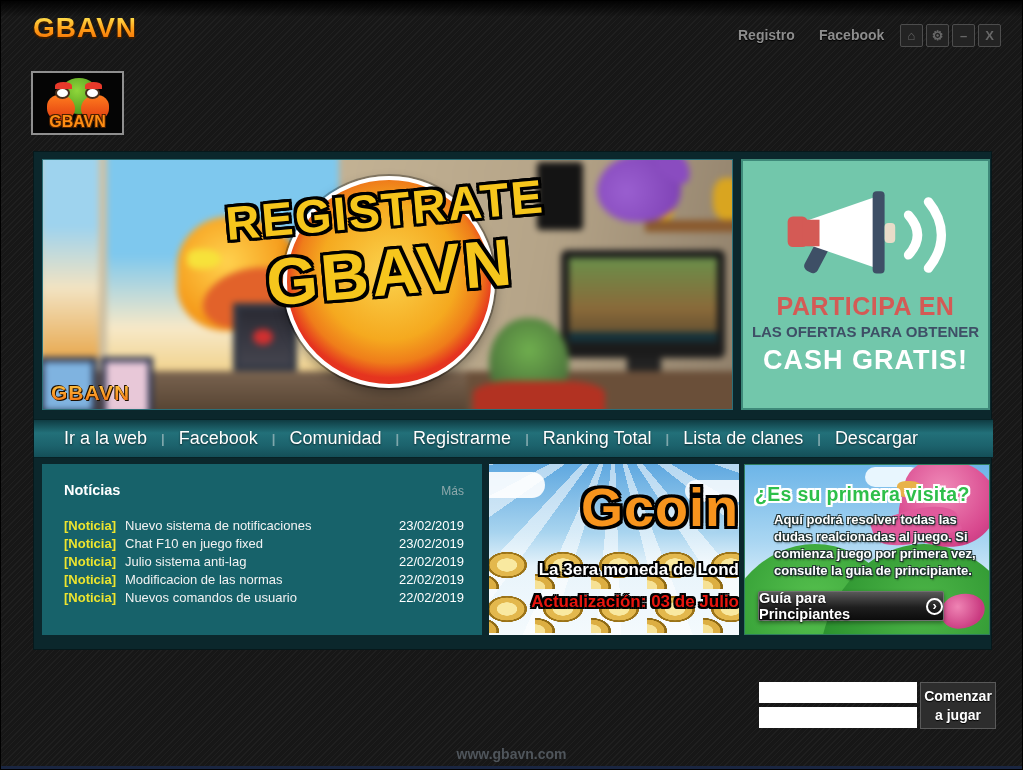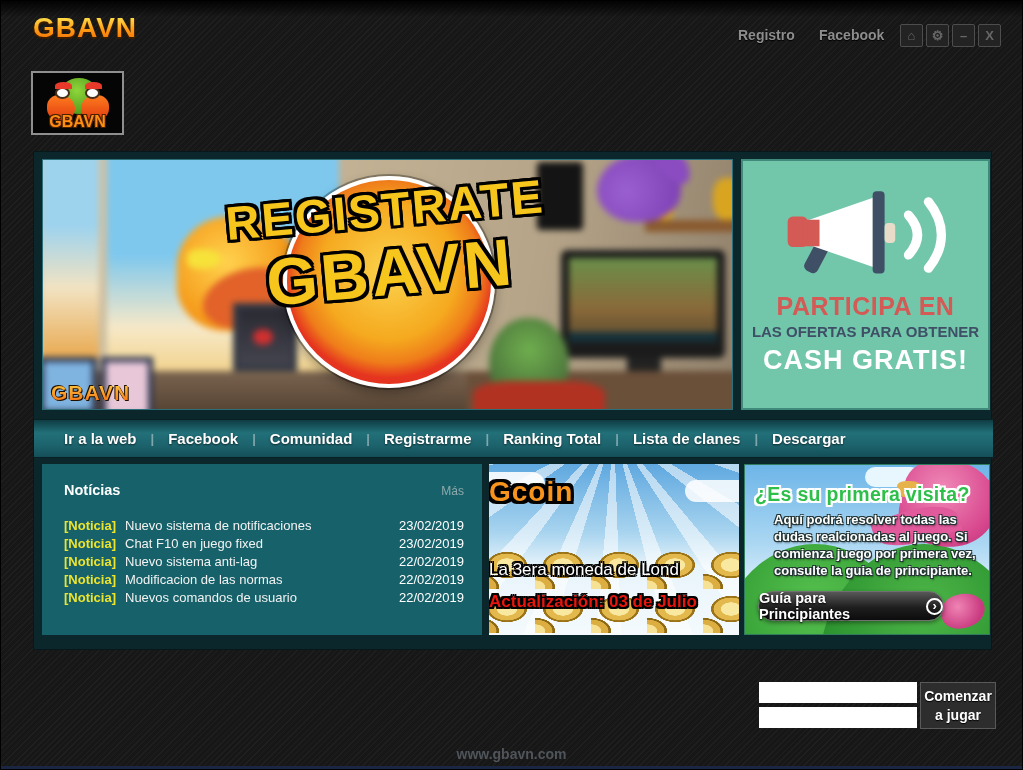--- a/index.html
+++ b/index.html
@@ -94,21 +94,21 @@
   .promo{left:707px;top:7px;width:249px;height:251px;background:#72c7ab;border:2px solid #3f8a7a;cursor:pointer;text-align:center;}
   .promoSvg{position:absolute;left:38px;top:26px;}
   .p1{position:absolute;left:0;top:131px;width:100%;font-size:25px;font-weight:bold;color:#d45a55;letter-spacing:0.5px;}
   .p2{position:absolute;left:0;top:162px;width:100%;font-size:15px;font-weight:bold;color:#3e4f66;}
   .p3{position:absolute;left:0;top:184px;width:100%;font-size:27px;font-weight:bold;color:#ffffff;letter-spacing:1px;}
 
   
   .nav{left:0;top:267px;width:959px;height:39px;display:flex;align-items:center;padding-left:30px;
     background:linear-gradient(#0f3c43 0%,#227079 35%,#1c626c 70%,#144f58 100%);
     border-top:1px solid #072125;border-bottom:1px solid #072125;}
-  .navItem{color:#fff;font-size:15px;font-weight:bold;cursor:pointer;text-shadow:0 1px 2px rgba(0,0,0,0.6);}
+  .navItem{color:#fff;font-size:18px;font-weight:normal;cursor:pointer;text-shadow:0 1px 2px rgba(0,0,0,0.6);}
   .navSep{color:#7fa7ac;font-size:13px;font-weight:bold;margin:0 14px;}
 
   
   .news{left:8px;top:312px;width:440px;height:171px;background:#17626a;padding-left:12px;}
   .newsTitle{position:absolute;left:22px;top:18px;font-size:14.5px;font-weight:bold;color:#fff;}
   .newsMore{position:absolute;right:18px;top:20px;font-size:12px;color:#8fa9ac;cursor:pointer;}
   .newsList{position:absolute;left:0;top:52px;width:100%;}
   .newsRow{display:flex;align-items:center;padding:0 18px 0 22px;height:18px;cursor:pointer;}
   .newsTag{color:#ede42e;font-size:13px;font-weight:bold;margin-right:9px;white-space:nowrap;}
   .newsText{color:#f2f2f2;font-size:13px;flex:1;white-space:nowrap;overflow:hidden;}
@@ -119,25 +119,25 @@
     background:linear-gradient(#5fa8e0 0%,#a8d4ef 40%,#e8f4fb 60%,#f4fafd 100%);}
   .rays{position:absolute;inset:0;
     background:repeating-conic-gradient(from -50deg at 50% -20%,rgba(255,255,255,0.55) 0 7deg,rgba(255,255,255,0) 7deg 19deg);}
   .cloudA{position:absolute;left:-14px;top:8px;width:70px;height:26px;border-radius:20px;background:#fff;opacity:.9;}
   .cloudB{position:absolute;right:-10px;top:16px;width:64px;height:22px;border-radius:20px;background:#fff;opacity:.85;}
   .coins{position:absolute;left:-10px;right:-10px;bottom:-8px;height:98px;
     background-image:
       radial-gradient(ellipse 26px 17px at 28px 20px,#f9e9a0 0 38%,#e3b84d 40% 66%,#9c7418 68% 76%,rgba(0,0,0,0) 78%),
       radial-gradient(ellipse 26px 17px at 0px 42px,#f6e194 0 38%,#dcae42 40% 66%,#8f6a14 68% 76%,rgba(0,0,0,0) 78%);
     background-size:56px 44px;}
-  .gTitle{position:absolute;left:0;top:12px;width:100%;text-align:left;font-size:28px;font-weight:bold;color:#f7941d;letter-spacing:1px;
+  .gTitle{position:absolute;left:0;top:12px;width:100%;text-align:right;font-size:54px;font-weight:bold;color:#f7941d;letter-spacing:1px;
     text-shadow:-3px -3px 0 #000,3px -3px 0 #000,-3px 3px 0 #000,3px 3px 0 #000,-3px 0 0 #000,3px 0 0 #000,0 -3px 0 #000,0 3px 0 #000,0 0 6px rgba(255,255,255,0.8);}
-  .gSub{position:absolute;left:0;top:96px;width:100%;text-align:left;font-size:17px;font-weight:normal;color:#fff;
+  .gSub{position:absolute;left:0;top:96px;width:100%;text-align:right;font-size:17px;font-weight:bold;color:#fff;
     text-shadow:-2px -2px 0 #000,2px -2px 0 #000,-2px 2px 0 #000,2px 2px 0 #000,-2px 0 0 #000,2px 0 0 #000,0 -2px 0 #000,0 2px 0 #000;}
-  .gUpd{position:absolute;left:0;top:128px;width:100%;text-align:left;font-size:17px;font-weight:bold;color:#e8150d;
+  .gUpd{position:absolute;left:0;top:128px;width:100%;text-align:right;font-size:17px;font-weight:bold;color:#e8150d;
     text-shadow:-2px -2px 0 #000,2px -2px 0 #000,-2px 2px 0 #000,2px 2px 0 #000,-2px 0 0 #000,2px 0 0 #000,0 -2px 0 #000,0 2px 0 #000;}
 
   
   .guide{left:710px;top:312px;width:246px;height:171px;overflow:hidden;
     background:linear-gradient(#6db5e8 0%,#a9d6f2 45%,#dff0fb 75%,#eef8fd 100%);border:1px solid #2f7d5e;}
   .hillL{position:absolute;left:-30px;bottom:-150px;width:200px;height:240px;border-radius:50%;
     background:radial-gradient(circle at 50% 25%,#57c14f,#1f8a26 70%);}
   .hillR{position:absolute;right:-40px;bottom:-160px;width:210px;height:250px;border-radius:50%;
     background:radial-gradient(circle at 50% 25%,#4db648,#1c8223 70%);}
   .gCloud{position:absolute;left:120px;top:2px;width:56px;height:20px;border-radius:14px;background:#eef9ff;opacity:.95;}
@@ -145,21 +145,21 @@
     background:radial-gradient(circle at 40% 35%,#f08ab8,#d8488e 65%,#b62f74);}
   .birdPw{position:absolute;right:30px;top:44px;width:86px;height:34px;background:#e05a9c;transform:rotate(-18deg);
     border-radius:0 60% 0 60%;}
   .birdPb{position:absolute;right:66px;top:16px;width:26px;height:16px;background:#e8b24a;border-radius:40% 60% 60% 40%;}
   .birdSmall{position:absolute;right:4px;bottom:6px;width:44px;height:34px;border-radius:50% 50% 55% 45%;transform:rotate(-10deg);
     background:radial-gradient(circle at 40% 35%,#ef84b4,#c93a80 70%);}
   .gdTitle{position:absolute;left:10px;top:18px;width:100%;font-size:19.5px;font-weight:bold;color:#2ebf4a;letter-spacing:0.3px;
     text-shadow:-2px -2px 0 #fff,2px -2px 0 #fff,-2px 2px 0 #fff,2px 2px 0 #fff,-2px 0 0 #fff,2px 0 0 #fff,0 -2px 0 #fff,0 2px 0 #fff;}
   .gdBody{position:absolute;left:13px;top:46px;width:220px;font-size:13px;font-weight:bold;color:#fff;line-height:17px;
     text-shadow:-1px -1px 0 #233,1px -1px 0 #233,-1px 1px 0 #233,1px 1px 0 #233,1px 2px 2px rgba(0,0,0,0.55);margin-left:16px;}
-  .gdBtn{position:absolute;left:13px;top:126px;width:186px;height:30px;border-radius:15px;cursor:pointer;
+  .gdBtn{position:absolute;left:13px;top:126px;width:186px;height:30px;border-radius:2px;cursor:pointer;
     background:linear-gradient(#585858,#1e1e1e 55%,#0c0c0c);border:1px solid #707070;
     display:flex;align-items:center;justify-content:center;gap:8px;box-shadow:0 2px 4px rgba(0,0,0,0.4);}
   .gdBtnLabel{color:#fff;font-size:14.5px;font-weight:bold;text-shadow:0 1px 2px #000;}
   .gdArrow{width:17px;height:17px;border-radius:50%;border:2px solid #fff;color:#fff;font-size:13px;font-weight:bold;
     display:flex;align-items:center;justify-content:center;line-height:1;padding-bottom:1px;}
 
   
   .loginInput{position:absolute;width:158px;height:21px;background:#fff;border:1px solid #fff;outline:none;
     font-size:13px;padding:0 5px;color:#111;}
   .playBtn{left:919px;top:681px;width:76px;height:47px;background:#2d2d2d;border:1px solid #595959;
@@ -284,21 +284,21 @@
           <span class="newsText">Nuevo sistema de notificaciones</span>
           <span class="newsDate">23/02/2019</span>
         </div>
         <div class="newsRow">
           <span class="newsTag">[Noticia]</span>
           <span class="newsText">Chat F10 en juego fixed</span>
           <span class="newsDate">23/02/2019</span>
         </div>
         <div class="newsRow">
           <span class="newsTag">[Noticia]</span>
-          <span class="newsText">Nuevo sistema anti-lag</span>
+          <span class="newsText">Julio sistema anti-lag</span>
           <span class="newsDate">22/02/2019</span>
         </div>
         <div class="newsRow">
           <span class="newsTag">[Noticia]</span>
           <span class="newsText">Modificacion de las normas</span>
           <span class="newsDate">22/02/2019</span>
         </div>
         <div class="newsRow">
           <span class="newsTag">[Noticia]</span>
           <span class="newsText">Nuevos comandos de usuario</span>

